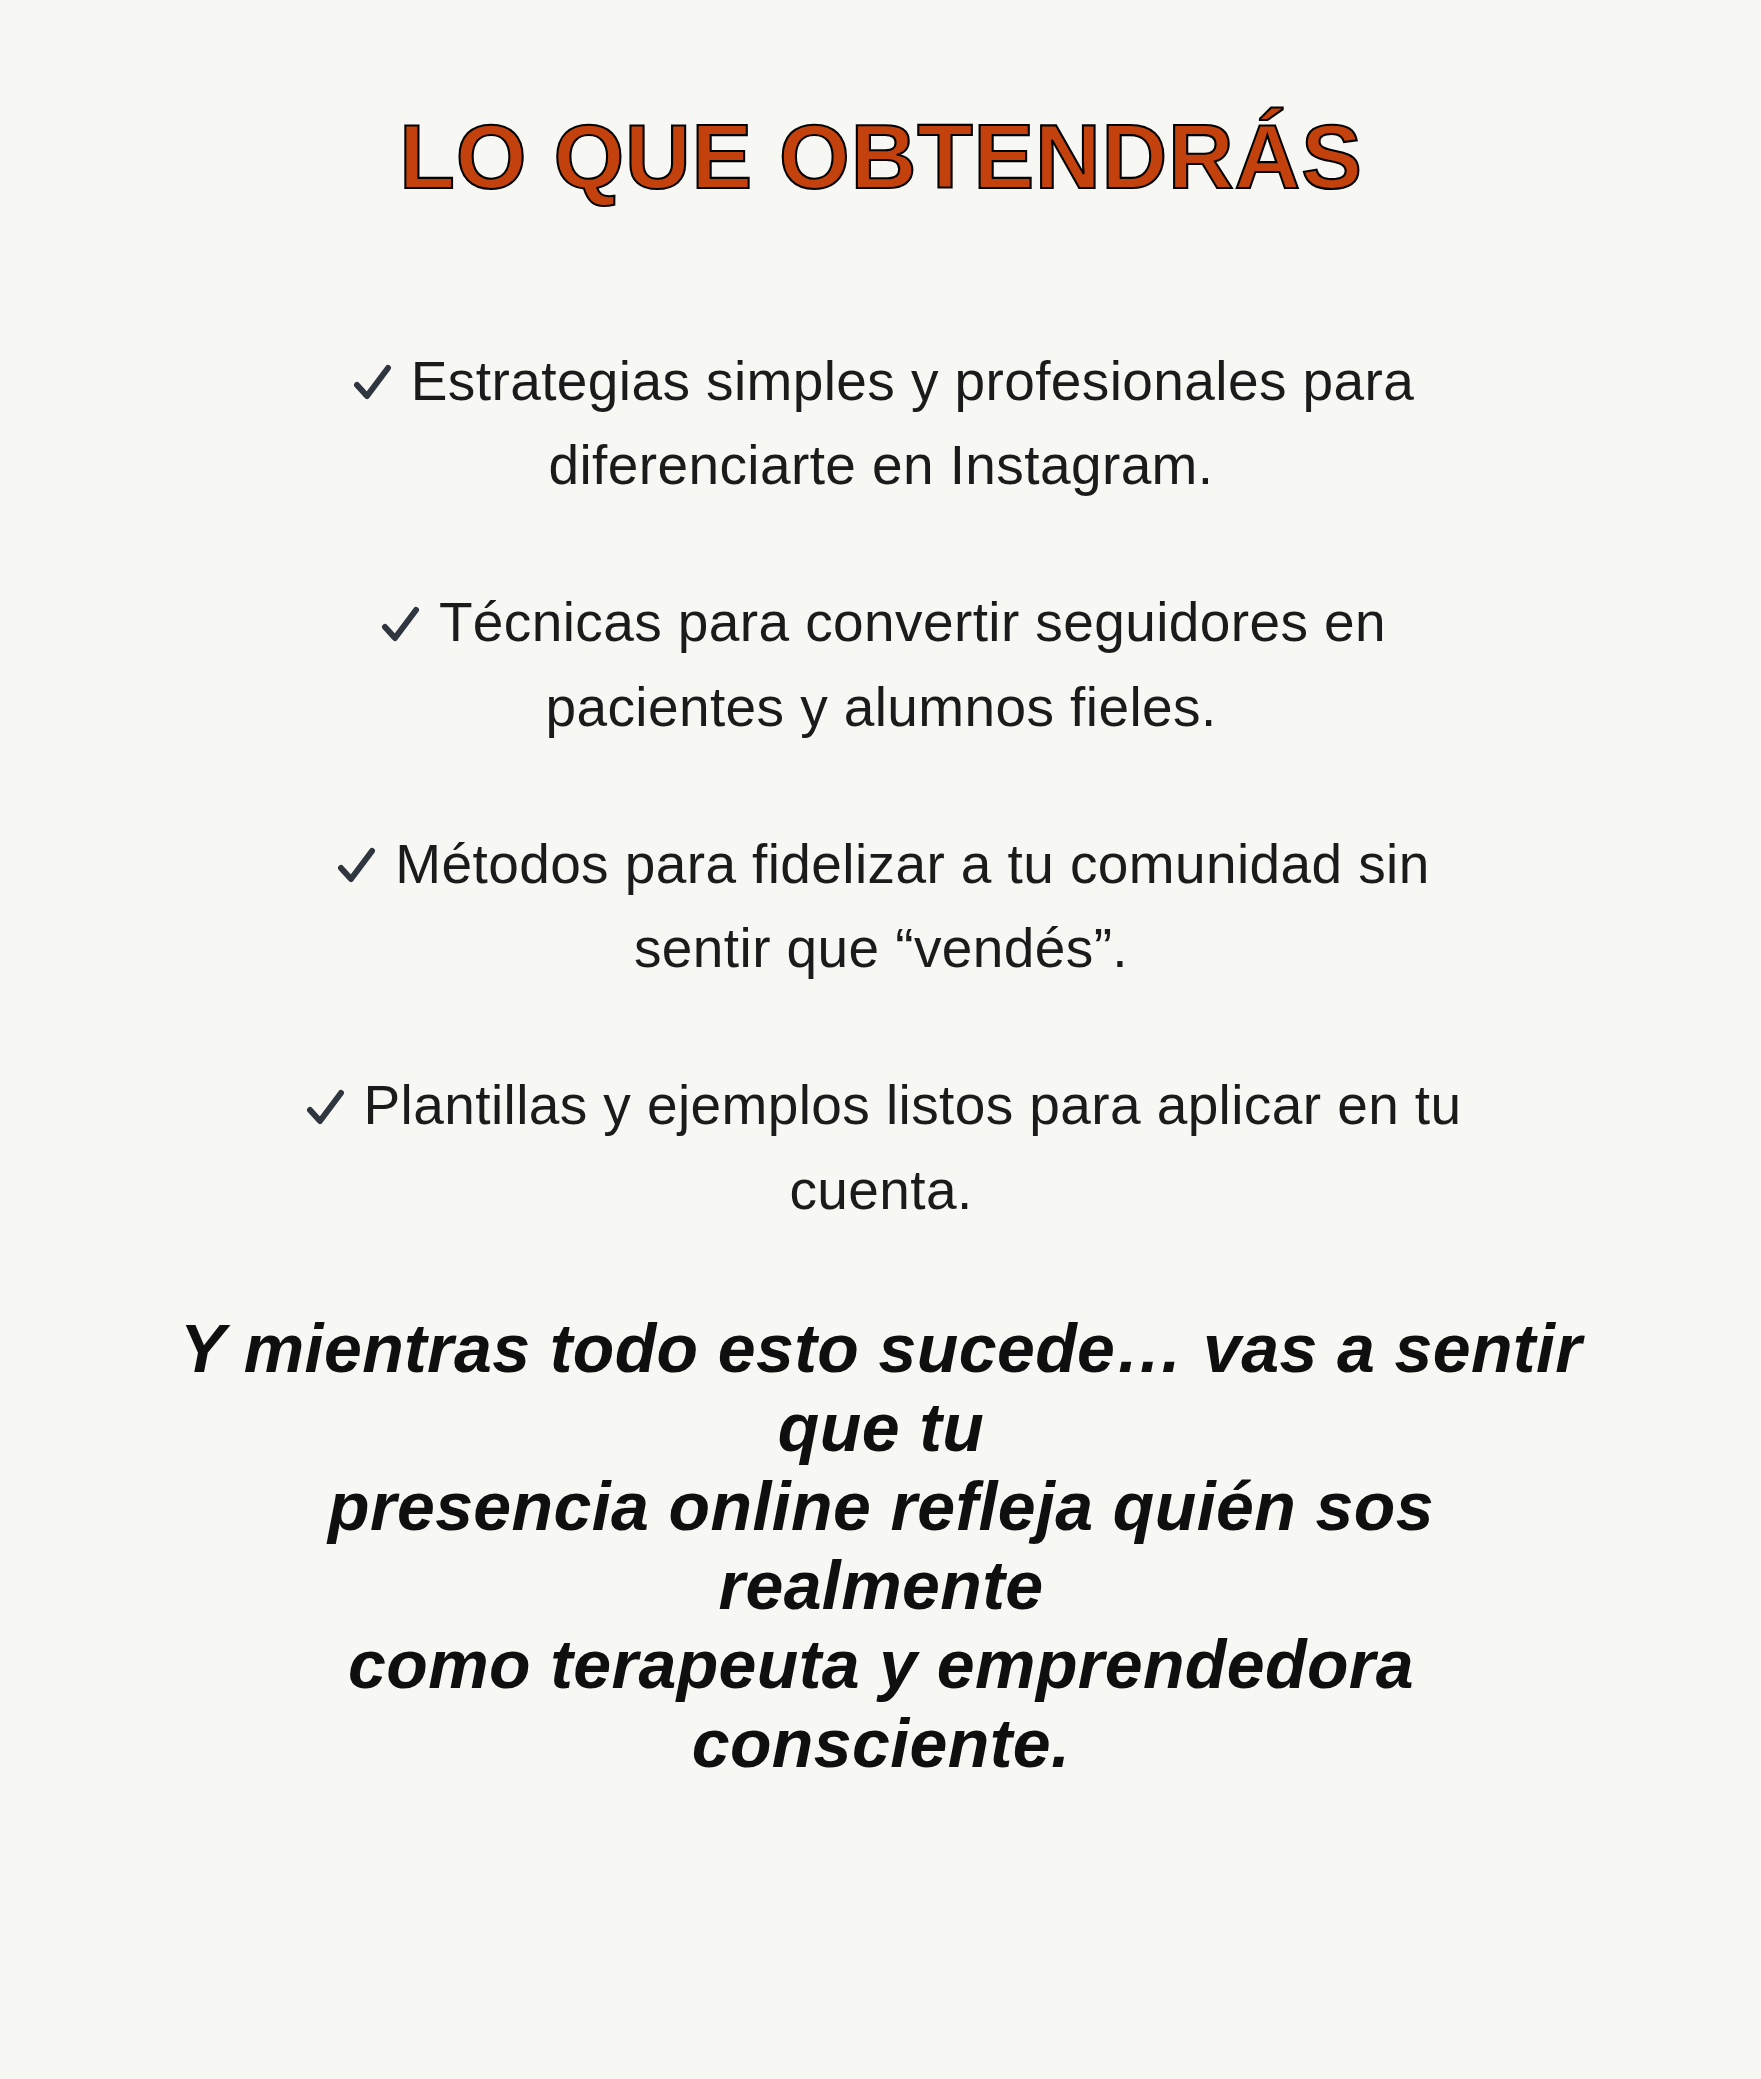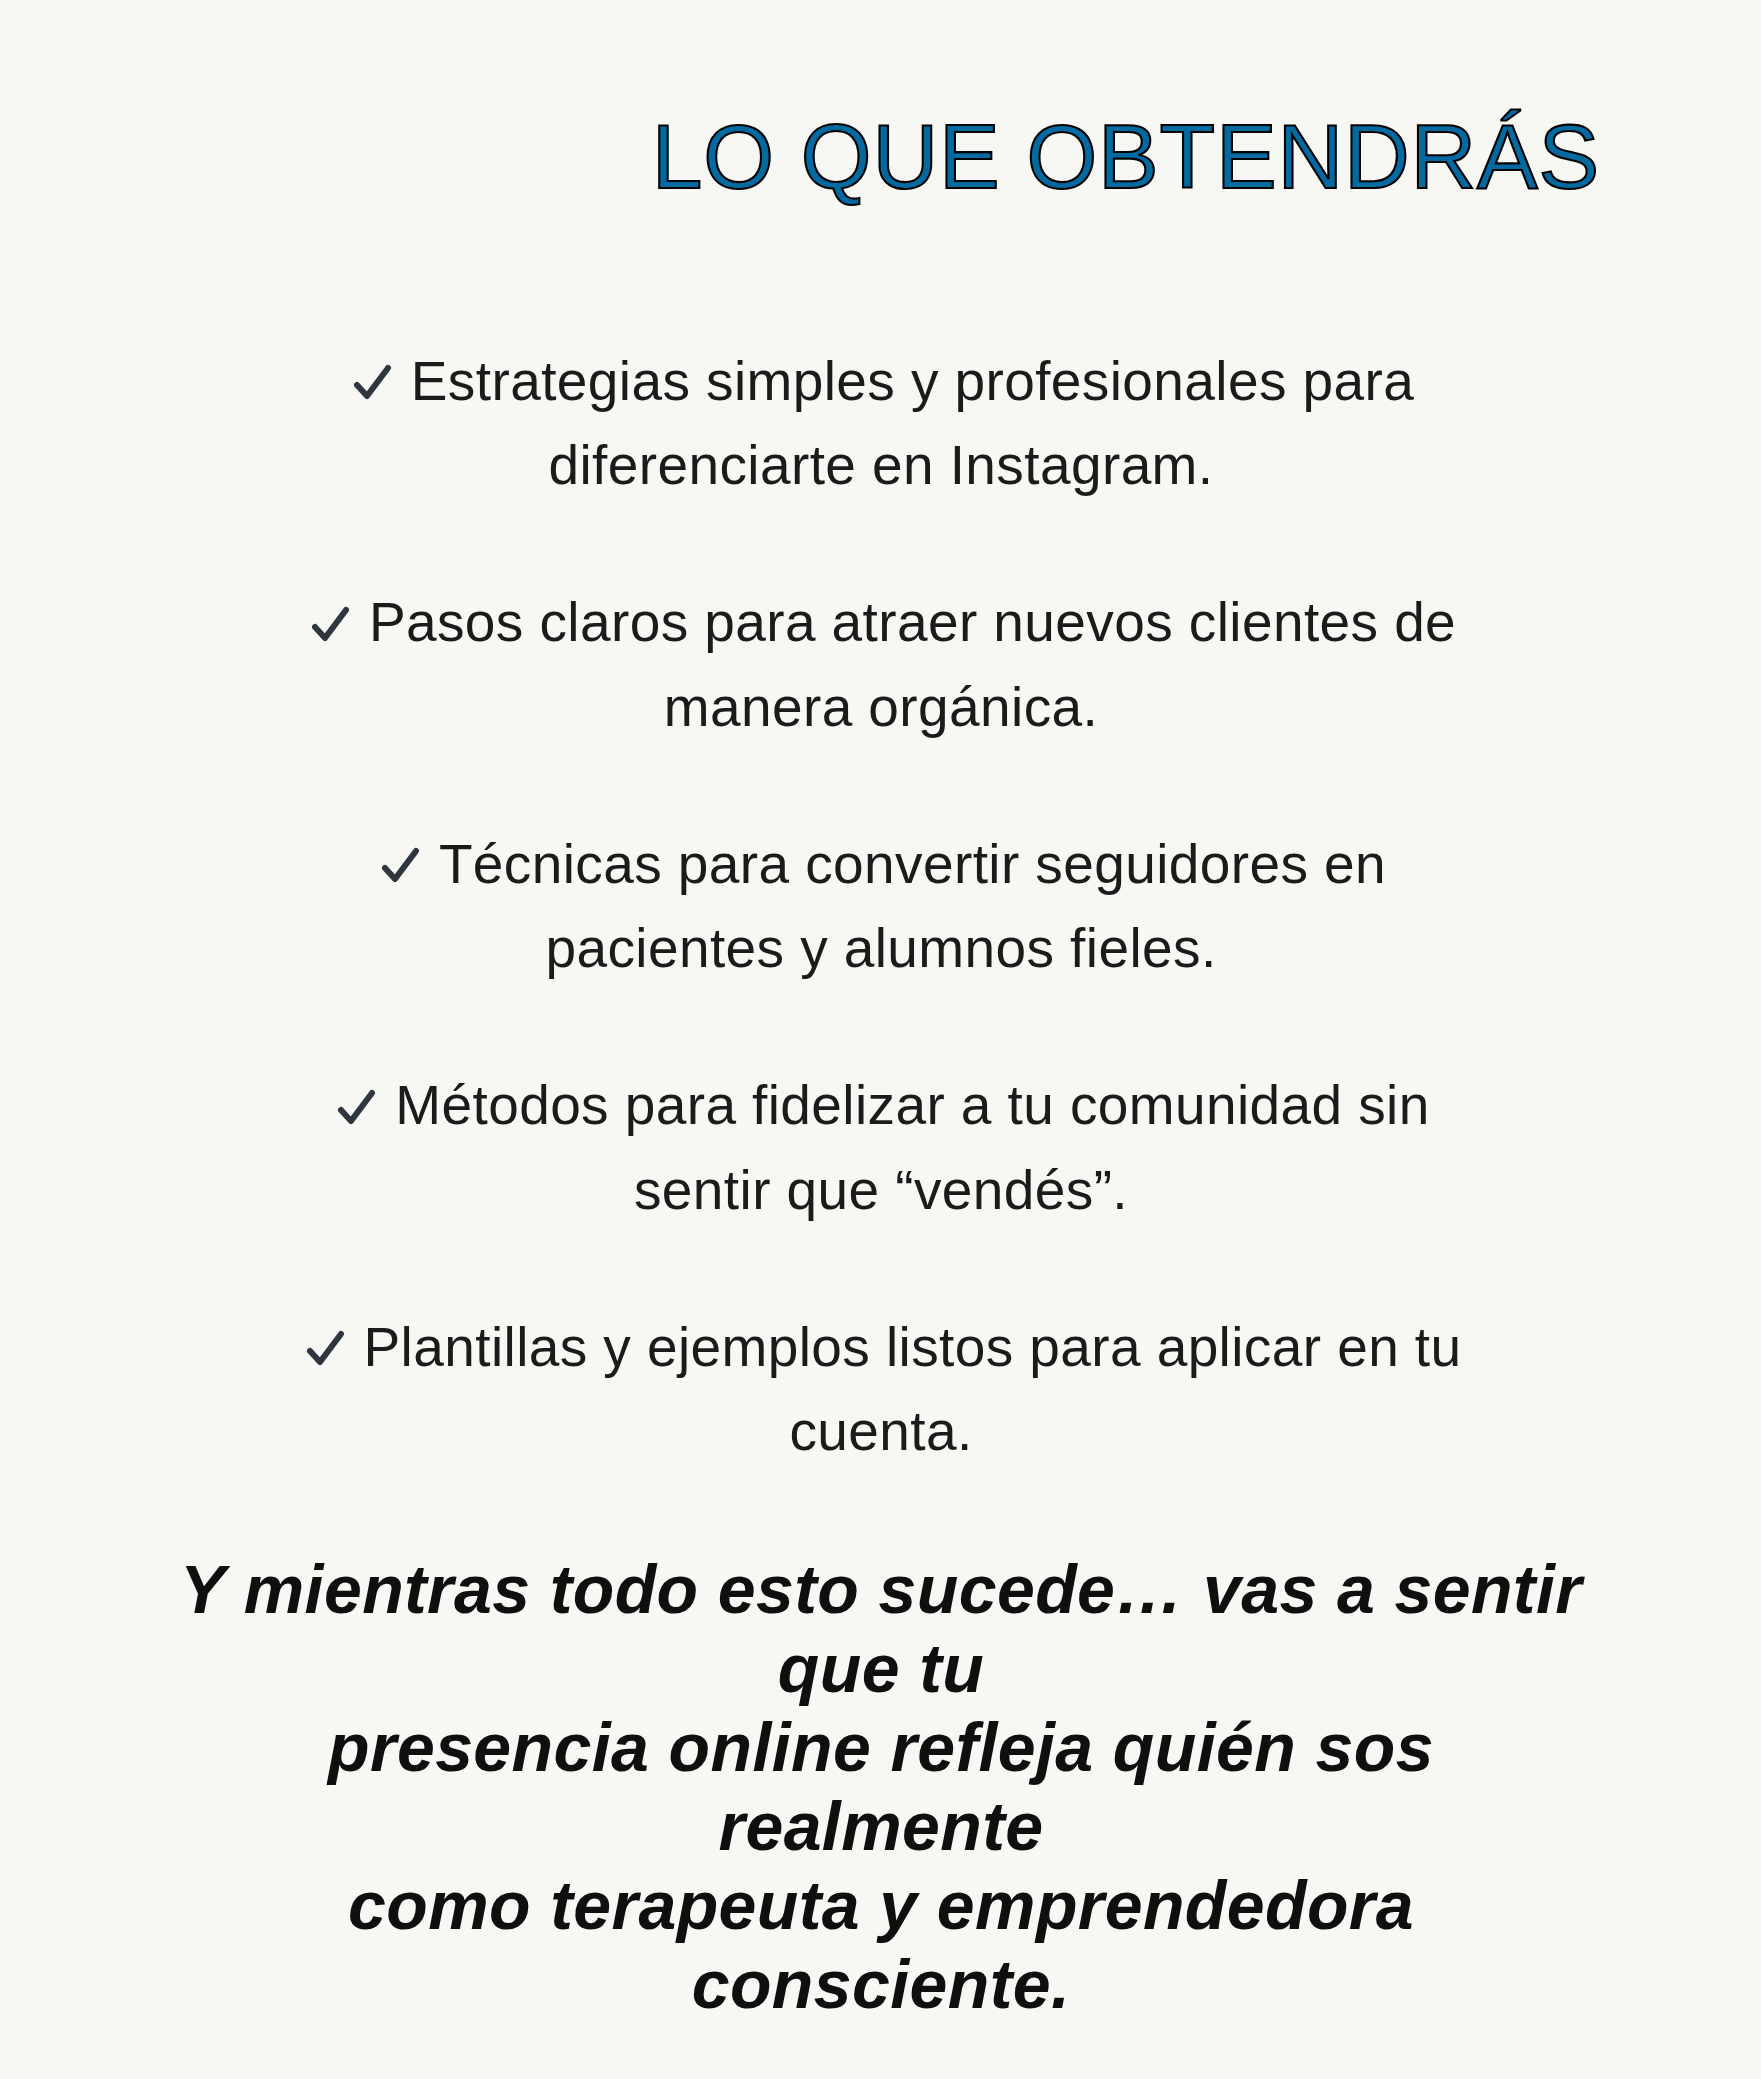--- a/index.html
+++ b/index.html
@@ -19,24 +19,23 @@
     box-sizing: border-box;
     width: 1762px;
     min-height: 2079px;
     padding: 106px 162px 83px;
     text-align: center;
   }
   .page-title {
     margin: 0 0 135px 0;
     font-size: 91px;
     line-height: 1.12;
-    font-weight: 400;
+    font-weight: 700;
     letter-spacing: 0.8px;
-    color: #0369a1;
-    text-align: right;
+    color: #c2410c;
     -webkit-text-stroke: 2.1px #000000;
   }
   .benefits-list {
     list-style: none;
     margin: 0;
     padding: 0;
     text-align: center;
   }
   .benefit-item {
     font-size: 55px;
@@ -77,24 +76,20 @@
   <h1 class="page-title">LO QUE OBTENDRÁS</h1>
 
   <ul class="benefits-list">
 
     <li class="benefit-item"><span class="check"><svg viewBox="0 0 24 24" fill="none" aria-hidden="true">
             <path d="M4.5 13 L9.5 18.5 L20 4.5" stroke="#2F3640" stroke-width="3" stroke-linecap="round" stroke-linejoin="round"></path>
           </svg></span><span class="benefit-text">Estrategias simples y profesionales para
 diferenciarte en Instagram.</span></li>
 
 
-    <li class="benefit-item"><span class="check"><svg viewBox="0 0 24 24" fill="none" aria-hidden="true">
-            <path d="M4.5 13 L9.5 18.5 L20 4.5" stroke="#2F3640" stroke-width="3" stroke-linecap="round" stroke-linejoin="round"></path>
-          </svg></span><span class="benefit-text">Pasos claros para atraer nuevos clientes de
-manera orgánica.</span></li>
 
     <li class="benefit-item"><span class="check"><svg viewBox="0 0 24 24" fill="none" aria-hidden="true">
             <path d="M4.5 13 L9.5 18.5 L20 4.5" stroke="#2F3640" stroke-width="3" stroke-linecap="round" stroke-linejoin="round"></path>
           </svg></span><span class="benefit-text">Técnicas para convertir seguidores en
 pacientes y alumnos fieles.</span></li>
 
     <li class="benefit-item"><span class="check"><svg viewBox="0 0 24 24" fill="none" aria-hidden="true">
             <path d="M4.5 13 L9.5 18.5 L20 4.5" stroke="#2F3640" stroke-width="3" stroke-linecap="round" stroke-linejoin="round"></path>
           </svg></span><span class="benefit-text">Métodos para fidelizar a tu comunidad sin
 sentir que “vendés”.</span></li>

